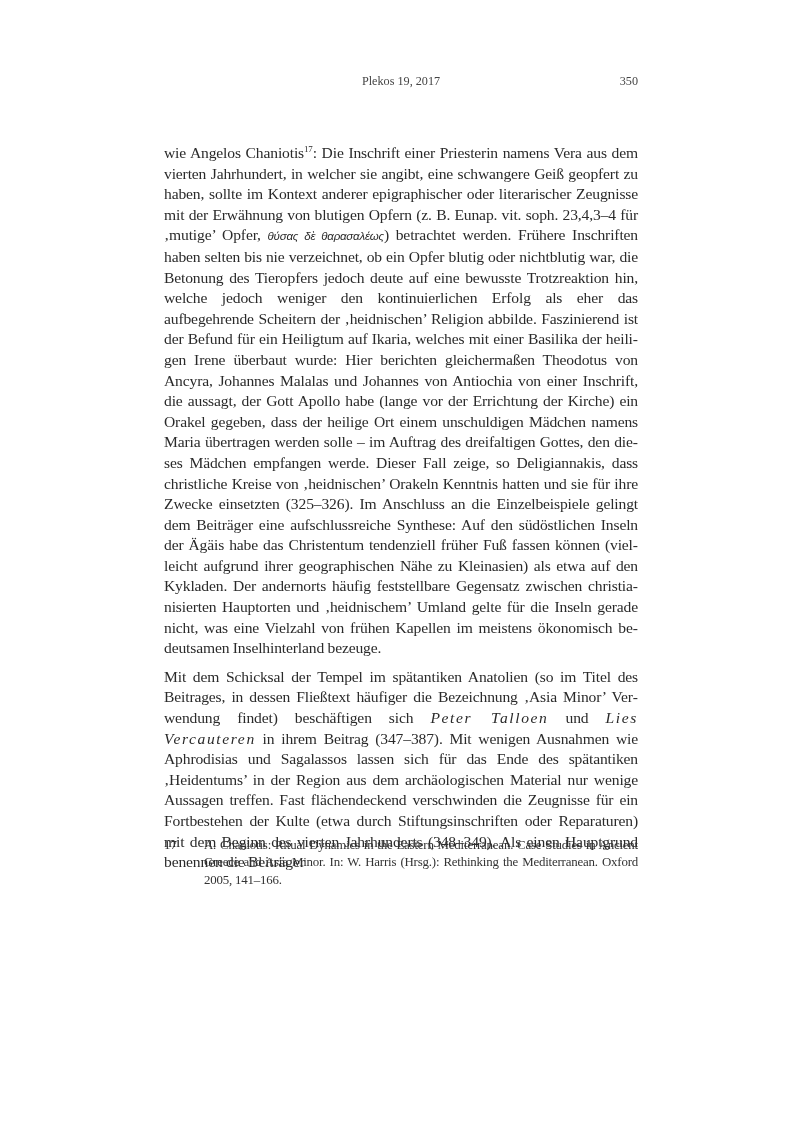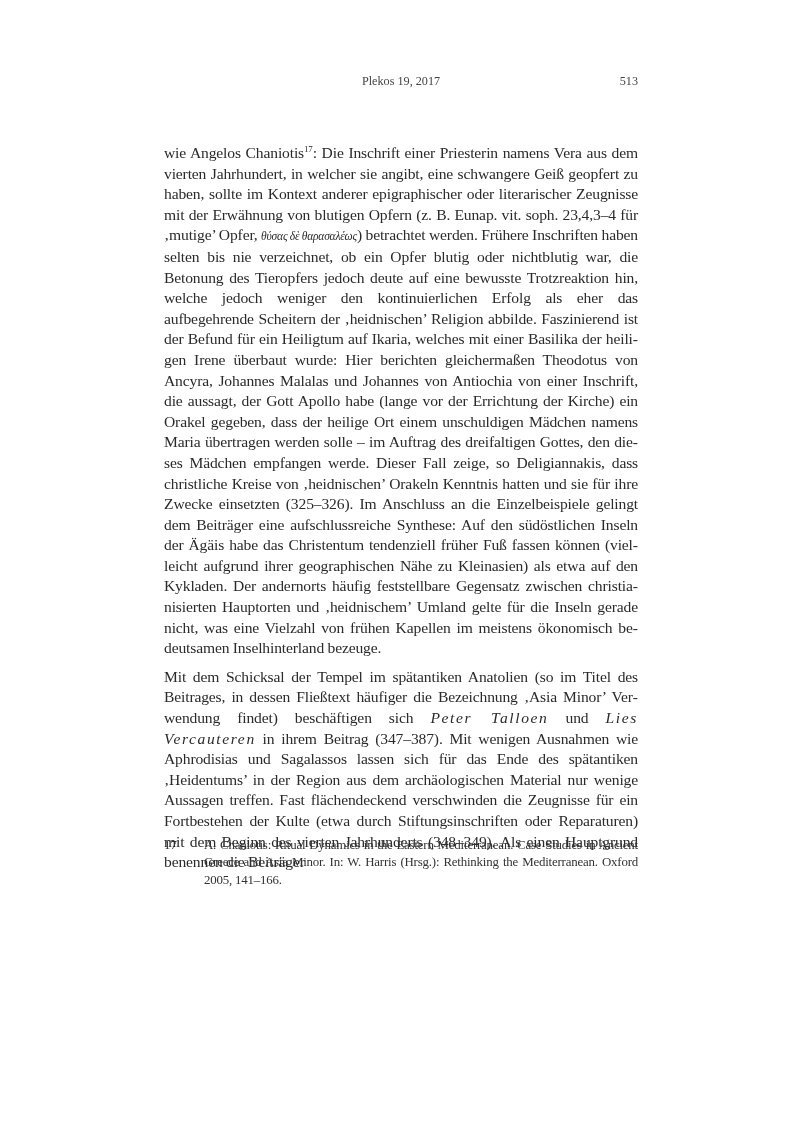--- a/index.html
+++ b/index.html
@@ -57,21 +57,21 @@
     }
     .body-text p + p {
       margin-top: 8px;
     }
     sup.fnref {
       font-size: 9px;
       line-height: 0;
       vertical-align: 6px;
     }
     .greek {
-      font-family: Liberation Serif, serif;
+      font-family: Liberation Sans, sans-serif;
       font-size: 11.5px;
       font-style: italic;
       letter-spacing: -0.2px;
     }
     .spaced {
       letter-spacing: 1.6px;
       font-style: italic;
     }
     .footnotes {
       position: absolute;
@@ -96,21 +96,21 @@
       letter-spacing: -0.2px;
     }
   </style>
 </head>
 <body>
 
 <div class="page">
 
   <div class="running-head">
     <span class="journal">Plekos 19, 2017</span>
-    <span class="folio">513</span>
+    <span class="folio">350</span>
   </div>
 
   <div class="body-text">
     <p><span>wie Angelos Chaniotis</span><sup class="fnref">17</sup><span>: Die Inschrift einer Priesterin namens Vera aus dem vierten Jahrhundert, in welcher sie angibt, eine schwangere Geiß geopfert zu haben, sollte im Kontext anderer epigraphischer oder literarischer Zeugnisse mit der Erwähnung von blutigen Opfern (z. B. Eunap. vit. soph. 23,4,3–4 für ‚mutige’ Opfer, </span><span class="greek">θύσας δὲ θαρασαλέως</span><span>) betrachtet werden. Frühere Inschrif­ten haben selten bis nie verzeichnet, ob ein Opfer blutig oder nichtblutig war, die Betonung des Tieropfers jedoch deute auf eine bewusste Trotzre­aktion hin, welche jedoch weniger den kontinuierlichen Erfolg als eher das aufbegehrende Scheitern der ‚heidnischen’ Religion abbilde. Faszinierend ist der Befund für ein Heiligtum auf Ikaria, welches mit einer Basilika der heili­gen Irene überbaut wurde: Hier berichten gleichermaßen Theodotus von Ancyra, Johannes Malalas und Johannes von Antiochia von einer Inschrift, die aussagt, der Gott Apollo habe (lange vor der Errichtung der Kirche) ein Orakel gegeben, dass der heilige Ort einem unschuldigen Mädchen namens Maria übertragen werden solle – im Auftrag des dreifaltigen Gottes, den die­ses Mädchen empfangen werde. Dieser Fall zeige, so Deligiannakis, dass christliche Kreise von ‚heidnischen’ Orakeln Kenntnis hatten und sie für ihre Zwecke einsetzten (325–326). Im Anschluss an die Einzelbeispiele gelingt dem Beiträger eine aufschlussreiche Synthese: Auf den südöstlichen Inseln der Ägäis habe das Christentum tendenziell früher Fuß fassen können (viel­leicht aufgrund ihrer geographischen Nähe zu Kleinasien) als etwa auf den Kykladen. Der andernorts häufig feststellbare Gegensatz zwischen christia­nisierten Hauptorten und ‚heidnischem’ Umland gelte für die Inseln gerade nicht, was eine Vielzahl von frühen Kapellen im meistens ökonomisch be­deutsamen Inselhinterland bezeuge.</span></p>
     <p><span>Mit dem Schicksal der Tempel im spätantiken Anatolien (so im Titel des Beitrages, in dessen Fließtext häufiger die Bezeichnung ‚Asia Minor’ Ver­wendung findet) beschäftigen sich </span><span class="spaced">Peter Talloen</span><span> und </span><span class="spaced">Lies Vercauteren</span><span> in ihrem Beitrag (347–387). Mit wenigen Ausnahmen wie Aphrodisias und Sagalassos lassen sich für das Ende des spätantiken ‚Heidentums’ in der Re­gion aus dem archäologischen Material nur wenige Aussagen treffen. Fast flächendeckend verschwinden die Zeugnisse für ein Fortbestehen der Kulte (etwa durch Stiftungsinschriften oder Reparaturen) mit dem Beginn des vier­ten Jahrhunderts (348–349). Als einen Hauptgrund benennen die Beiträger</span></p>
   </div>
 
   <div class="footnotes">
     <div class="footnote">
       <span class="fn-num">17</span>

